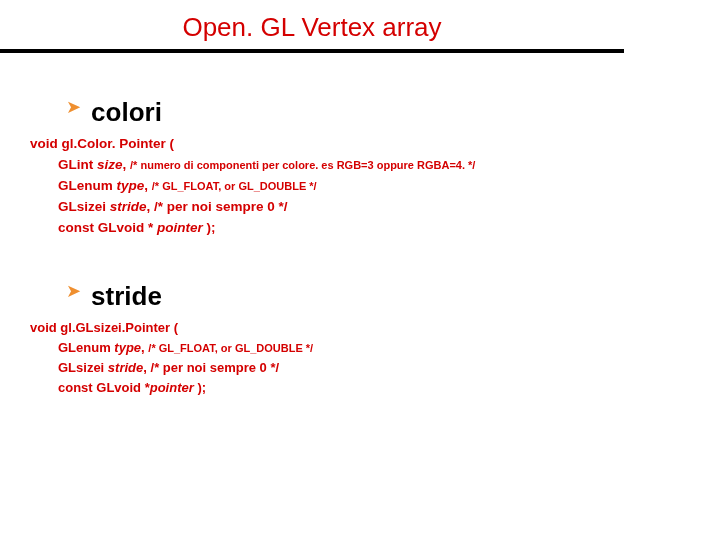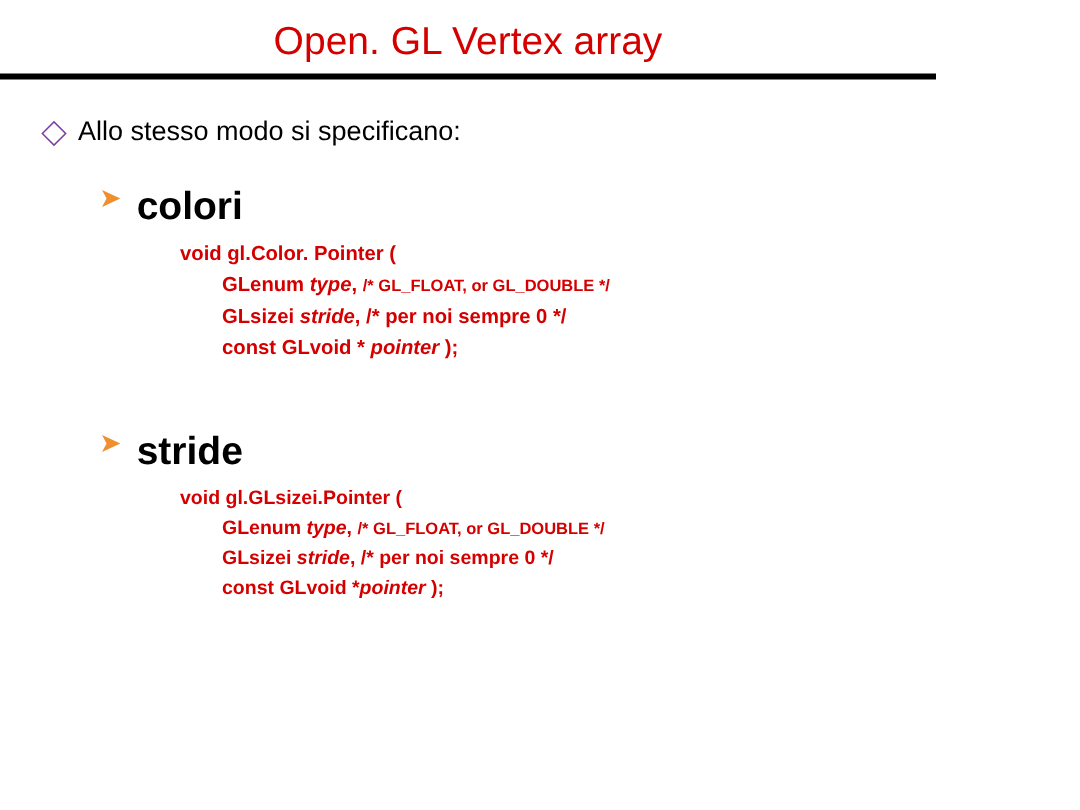--- a/index.html
+++ b/index.html
@@ -62,21 +62,20 @@
     color: #ef8f2f;
     font-size: 18px;
     line-height: 20px;
   }
   .lvl2 .label {
     color: #000;
     font-size: 26px;
     font-weight: 700;
   }
   .codeblock {
-    margin-left: 90px;
     margin-top: 6px;
     font-size: 13.5px;
     line-height: 1.55;
   }
   .codeblock.tight {
     font-size: 13px;
   }
   .sig {
     color: #d40000;
     font-weight: 700;
@@ -107,31 +106,31 @@
 </style>
 </head>
 <body>
 <div class="slide">
 
   <div class="title">Open. GL Vertex array</div>
   <div class="rule"></div>
 
   <div class="body">
 
-    <div class="lvl1">
-      <span class="diamond"></span>
-      <span>Allo stesso modo si specificano:</span>
-    </div>
 
     <div class="lvl2">
       <span class="arrow">➤</span>
       <span class="label">colori</span>
     </div>
     <div class="codeblock">
       <div class="sig">void gl.Color. Pointer (</div>
+      <div class="paramline">
+        <span class="type">GLint </span><span class="ident">size</span><span class="punct">,</span>
+        <span class="cmt small">/* numero di componenti per colore. es RGB=3 oppure RGBA=4. */</span>
+      </div>
       <div class="paramline">
         <span class="type">GLenum </span><span class="ident">type</span><span class="punct">,</span>
         <span class="cmt small">/* GL_FLOAT, or GL_DOUBLE */</span>
       </div>
       <div class="paramline">
         <span class="type">GLsizei </span><span class="ident">stride</span><span class="punct">,</span>
         <span class="cmt">/* per noi sempre 0 */</span>
       </div>
       <div class="paramline">
         <span class="type">const GLvoid * </span><span class="ident">pointer</span><span class="punct"> );</span>

